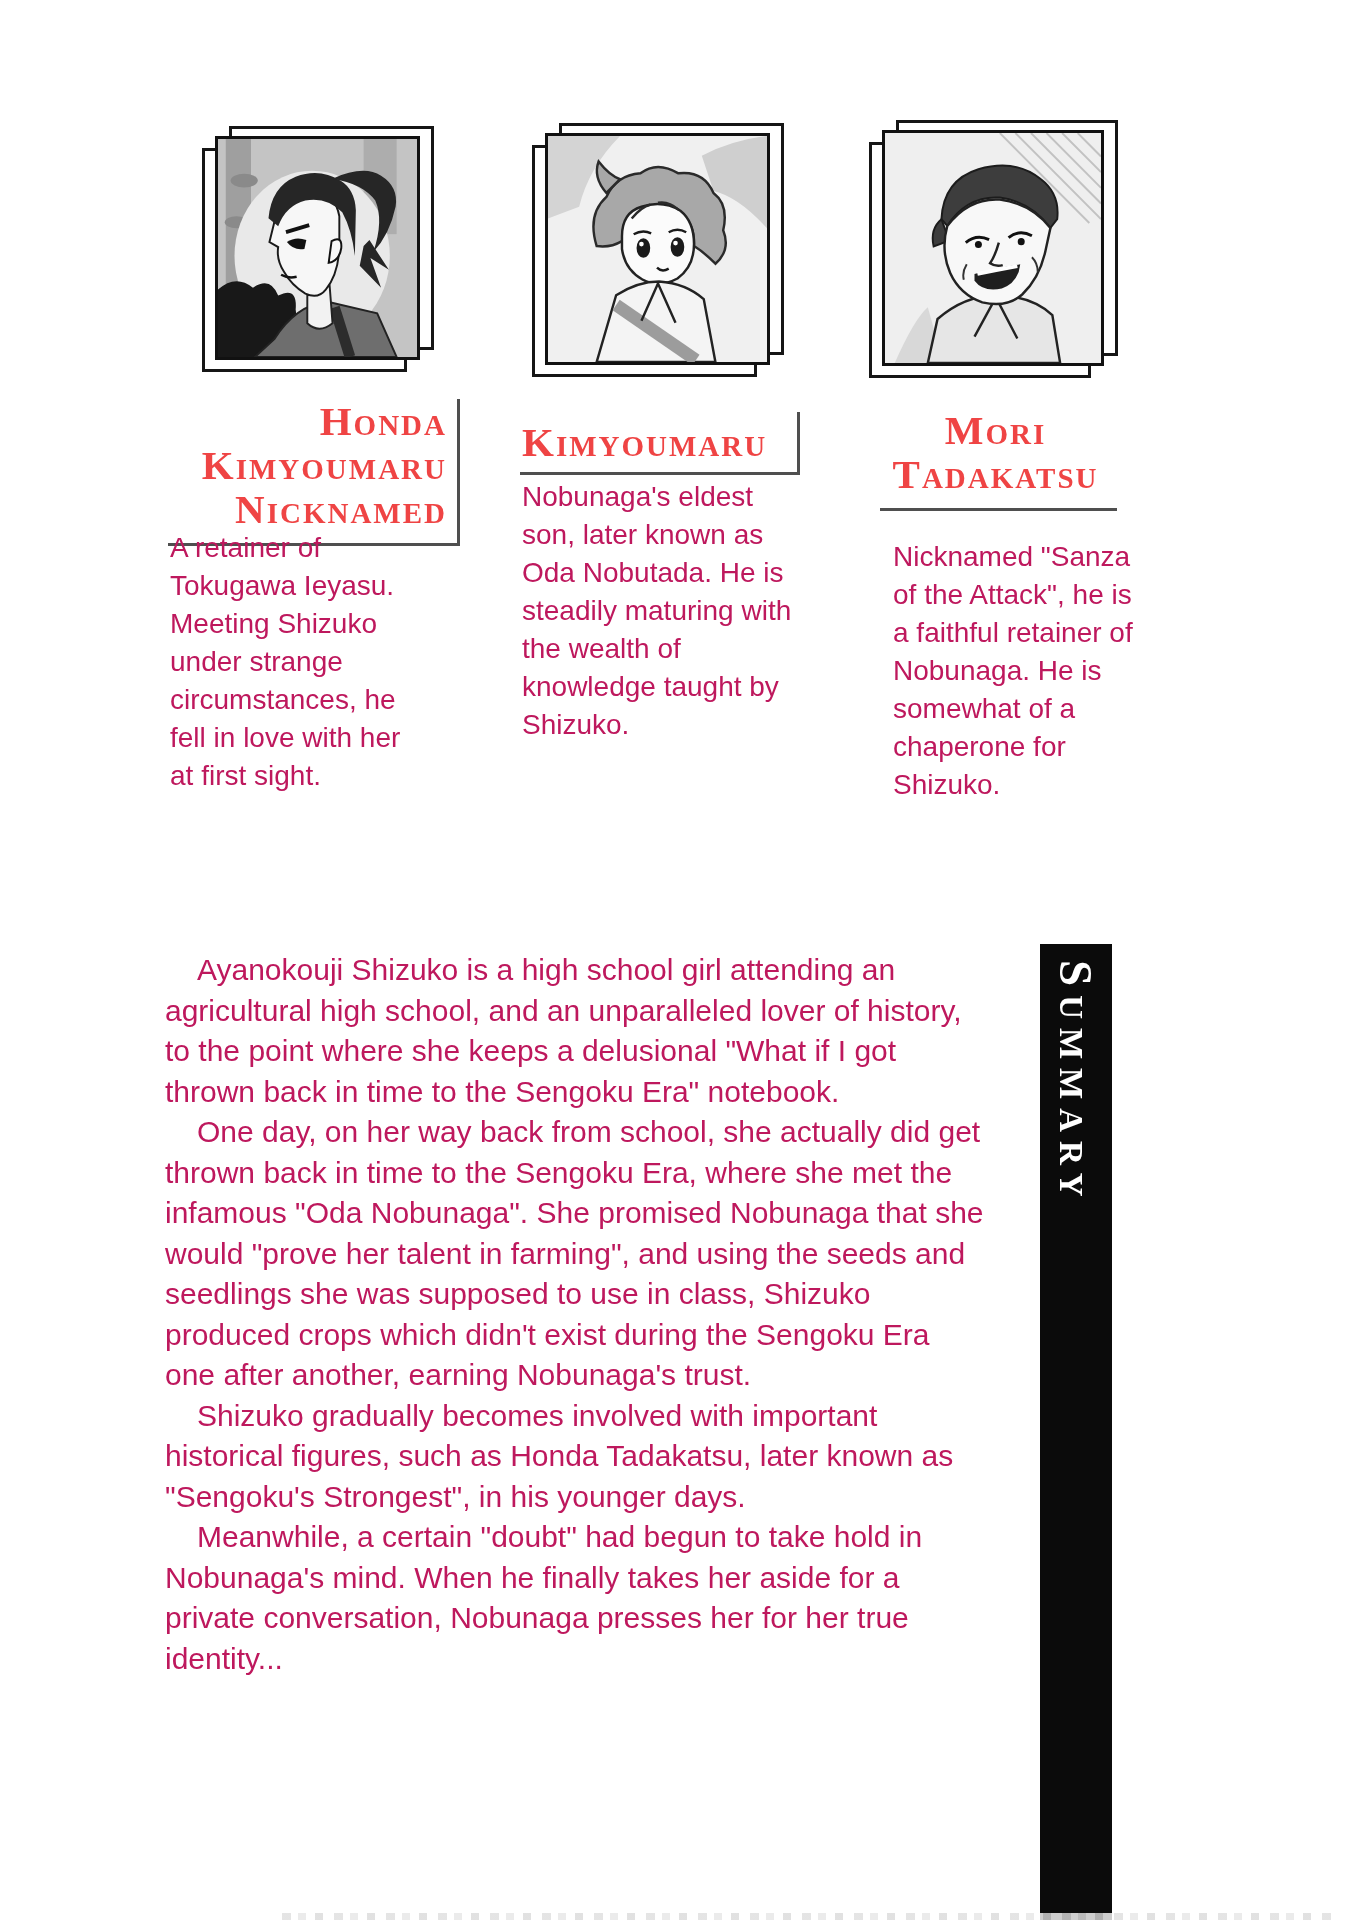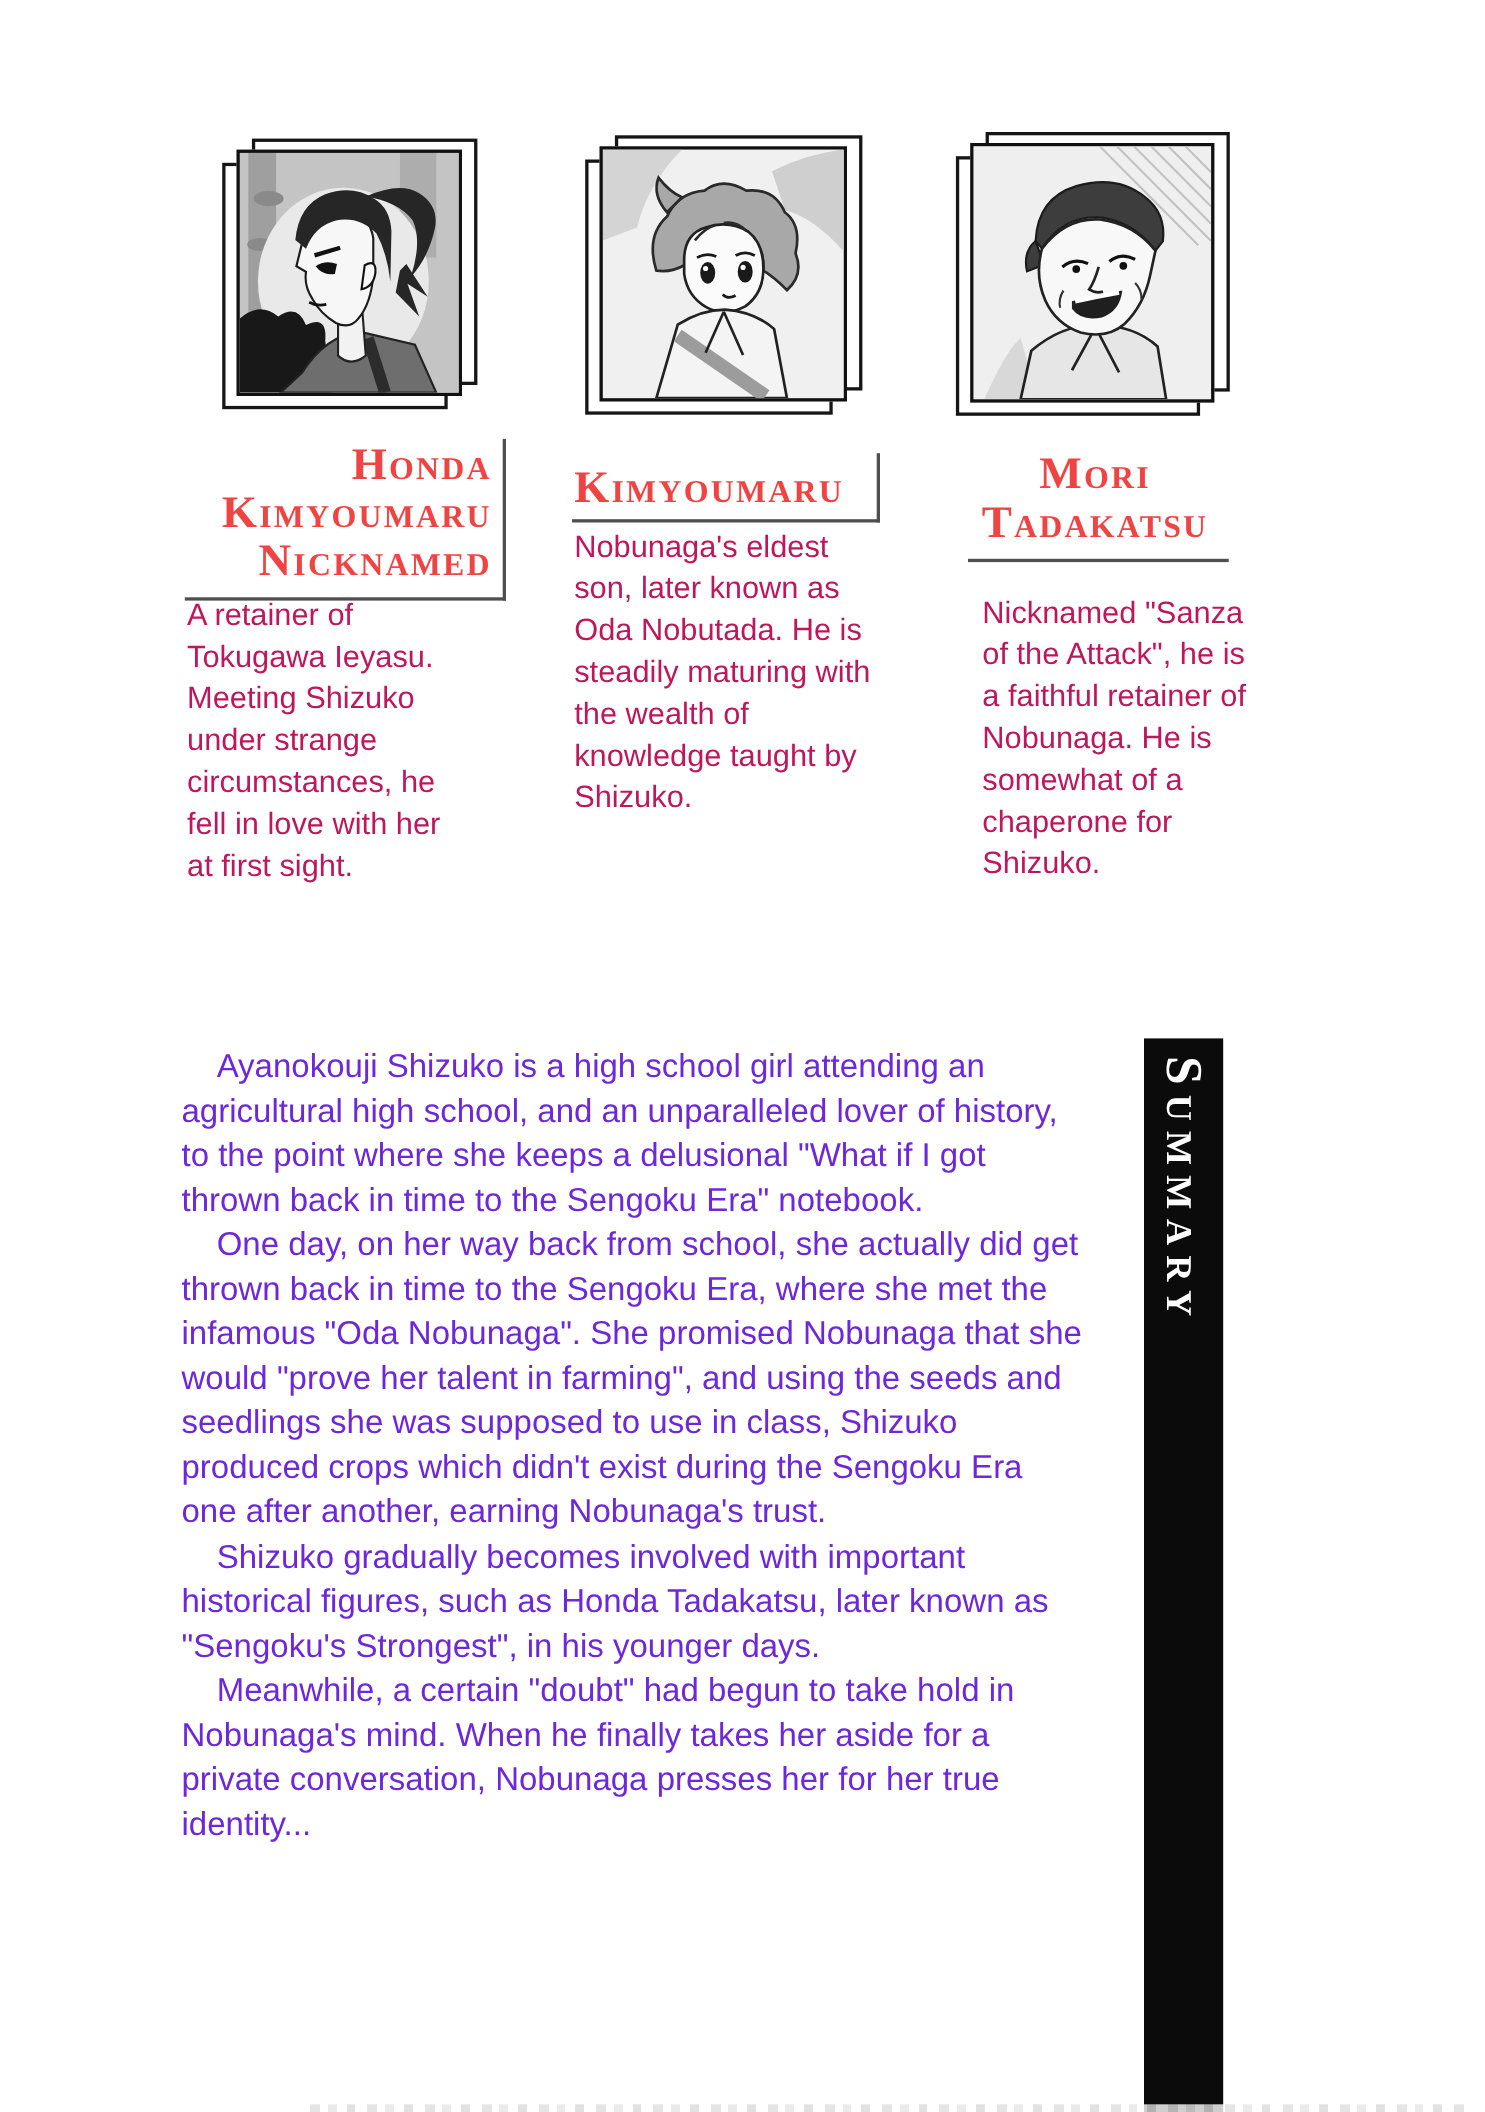--- a/index.html
+++ b/index.html
@@ -38,27 +38,27 @@
   .char-name .nl{display:block;}
   #n1{left:168px;top:399px;width:292px;text-align:right;
       border-right:3px solid #4f4f4f;border-bottom:3px solid #4f4f4f;padding:0 10px 12px 0;}
   #n2{left:520px;top:412px;width:280px;text-align:left;
       border-right:3px solid #4f4f4f;border-bottom:3px solid #4f4f4f;padding:8px 0 8px 2px;}
   #n3{left:880px;top:408px;width:237px;text-align:center;
       border-bottom:3px solid #4f4f4f;padding:0 6px 12px 0;}
 
   
   .char-desc{position:absolute;margin:0;font-size:28px;line-height:38px;color:#be185d;}
-  #d1{left:170px;top:540px;width:258px;}
+  #d1{left:170px;top:529px;width:258px;}
   #d2{left:522px;top:478px;width:278px;}
   #d3{left:893px;top:538px;width:248px;}
 
   
   .summary-text{position:absolute;left:165px;top:950px;width:822px;
-    font-size:30px;line-height:40.5px;color:#6d28d9;}
+    font-size:30px;line-height:40.5px;color:#be185d;}
   .summary-text p{margin:0;text-indent:32px;}
   .summary-bar{
     position:absolute;left:1040px;top:944px;width:72px;height:976px;
     display:flex;justify-content:center;align-items:flex-start;
   }
   .summary-bar-label{
     writing-mode:vertical-rl;
     font-family:"Liberation Serif","DejaVu Serif",serif;
     font-variant:small-caps;font-weight:600;
     font-size:47px;letter-spacing:9px;padding-top:16px;

